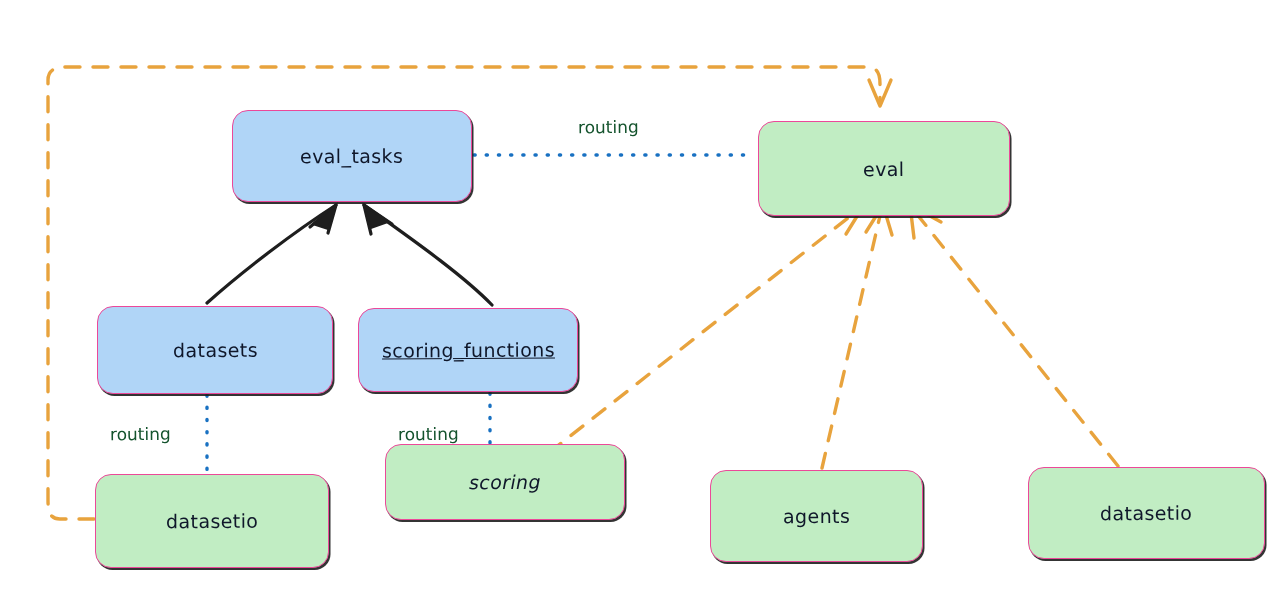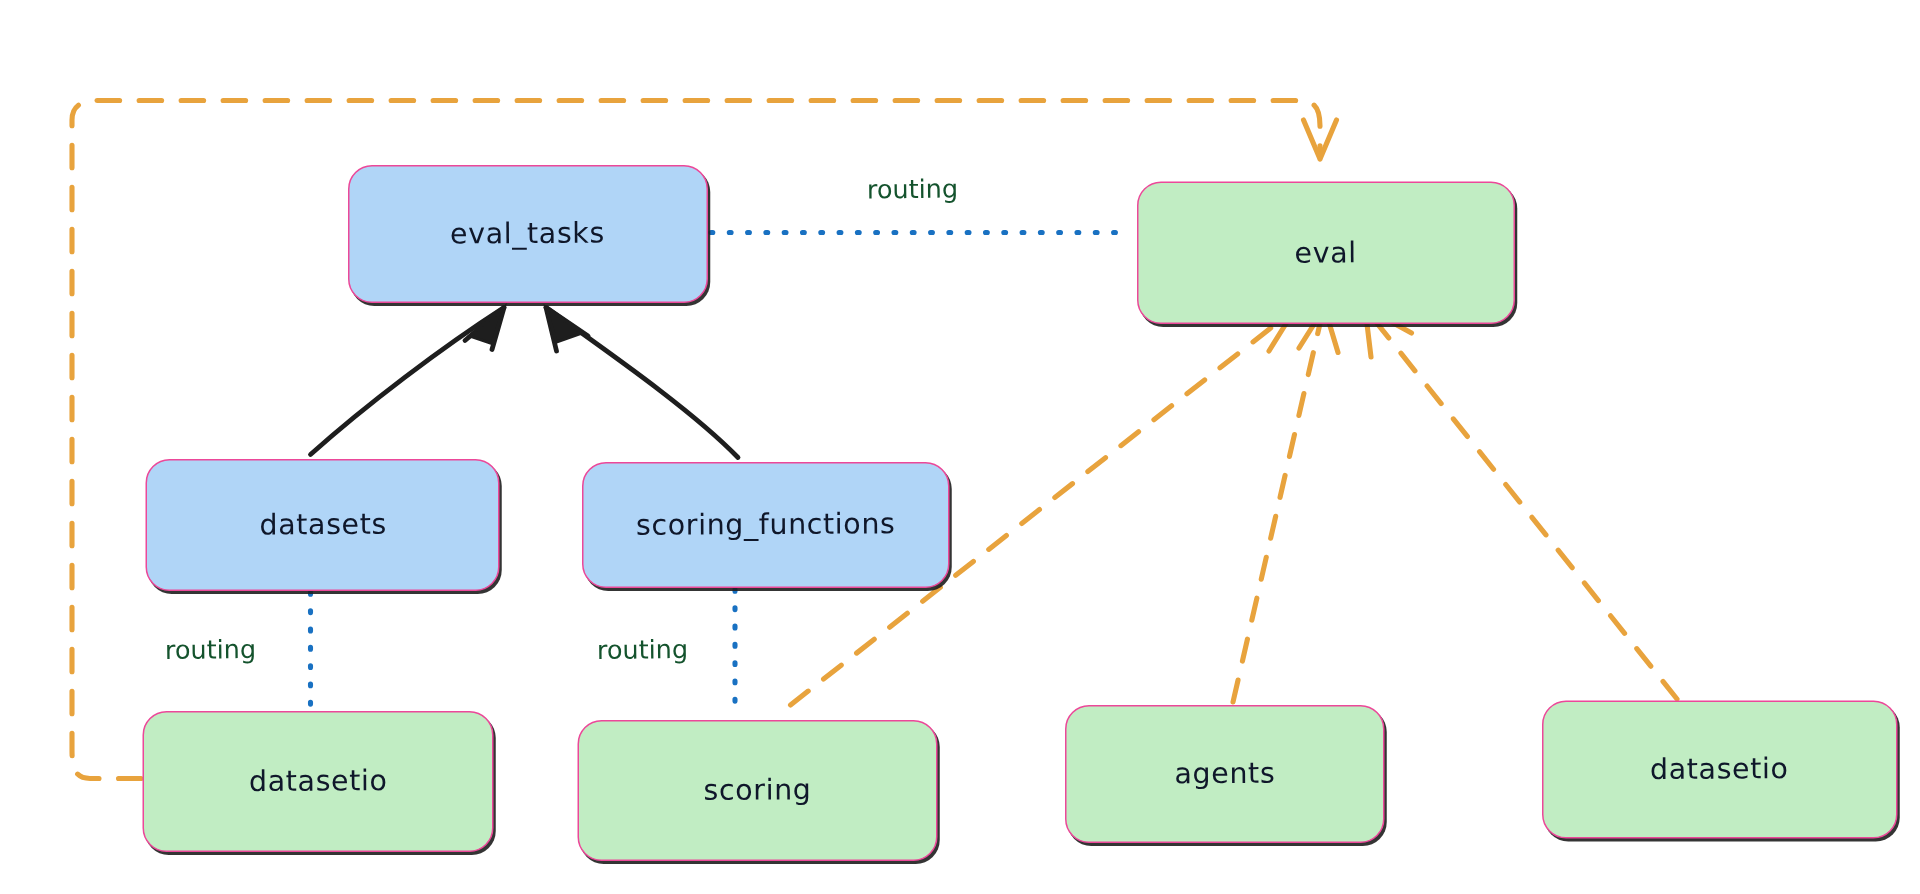--- a/index.html
+++ b/index.html
@@ -116,29 +116,29 @@
   </div>
 
   <div class="node provider" style="left:758px; top:121px; width:252px; height:95px;">
     <span class="node-label">eval</span>
   </div>
 
   <div class="node api" style="left:97px; top:306px; width:236px; height:88px;">
     <span class="node-label">datasets</span>
   </div>
 
-  <div class="node api" style="left:388px; top:308px; width:245px; height:84px;">
+  <div class="node api" style="left:358px; top:308px; width:220px; height:84px;text-decoration:underline;">
     <span class="node-label">scoring_functions</span>
   </div>
 
   <div class="node provider" style="left:95px; top:474px; width:234px; height:94px;">
     <span class="node-label">datasetio</span>
   </div>
 
-  <div class="node provider" style="left:385px; top:480px; width:240px; height:94px;">
+  <div class="node provider" style="left:385px; top:444px; width:240px; height:76px;font-style:italic;">
     <span class="node-label">scoring</span>
   </div>
 
   <div class="node provider" style="left:710px; top:470px; width:213px; height:92px;">
     <span class="node-label">agents</span>
   </div>
 
   <div class="node provider" style="left:1028px; top:467px; width:237px; height:92px;">
     <span class="node-label">datasetio</span>
   </div>

